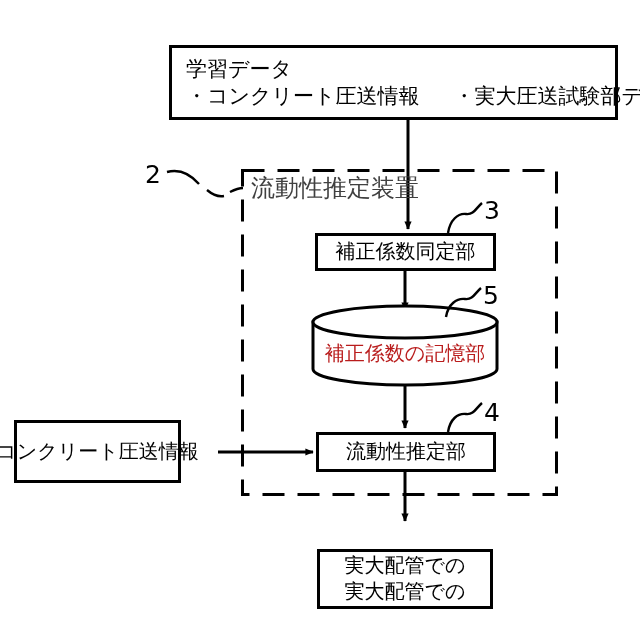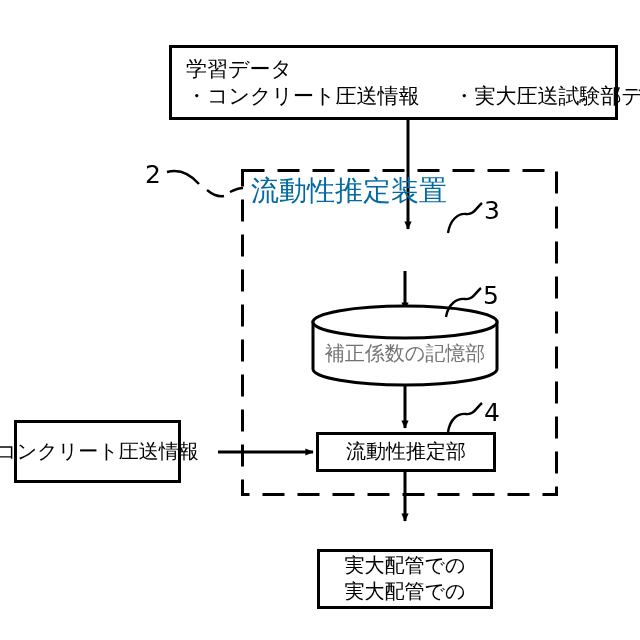--- a/index.html
+++ b/index.html
@@ -55,22 +55,22 @@
     display: flex;
     align-items: baseline;
   }
   #box-training .gap { display: inline-block; width: 34px; }
 
   
   #label-device {
     position: absolute;
     left: 251px;
     top: 172px;
-    font-size: 28px;
-    color: #0369a1;
+    font-size: 24px;
+    color: #404040;
     white-space: nowrap;
   }
 
   
   #box-ident {
     left: 315px;
     top: 233px;
     width: 181px;
     height: 38px;
     font-size: 20px;
@@ -113,21 +113,21 @@
   #cyl-storage .cyl-label {
     position: absolute;
     left: 0;
     top: 0;
     width: 184px;
     height: 76px;
     display: flex;
     align-items: center;
     justify-content: center;
     font-size: 20px;
-    color: #737373;
+    color: #b91c1c;
     white-space: nowrap;
     padding-top: 8px;
     box-sizing: border-box;
   }
 
   
   .refnum {
     position: absolute;
     font-size: 25px;
     color: #000000;
@@ -184,20 +184,23 @@
     <span class="ln">学習データ</span>
     <span class="ln-row">
       <span>・コンクリート圧送情報</span>
       <span class="gap"></span>
       <span>・実大圧送試験部データ</span>
     </span>
   </div>
 
   <div id="label-device">流動性推定装置</div>
 
+  <div class="node" id="box-ident">
+    <span class="ln">補正係数同定部</span>
+  </div>
 
   <div id="cyl-storage">
     <div class="cyl-label">補正係数の記憶部</div>
   </div>
 
   <div class="node" id="box-estimate">
     <span class="ln">流動性推定部</span>
   </div>
 
   <div class="node" id="box-input">

